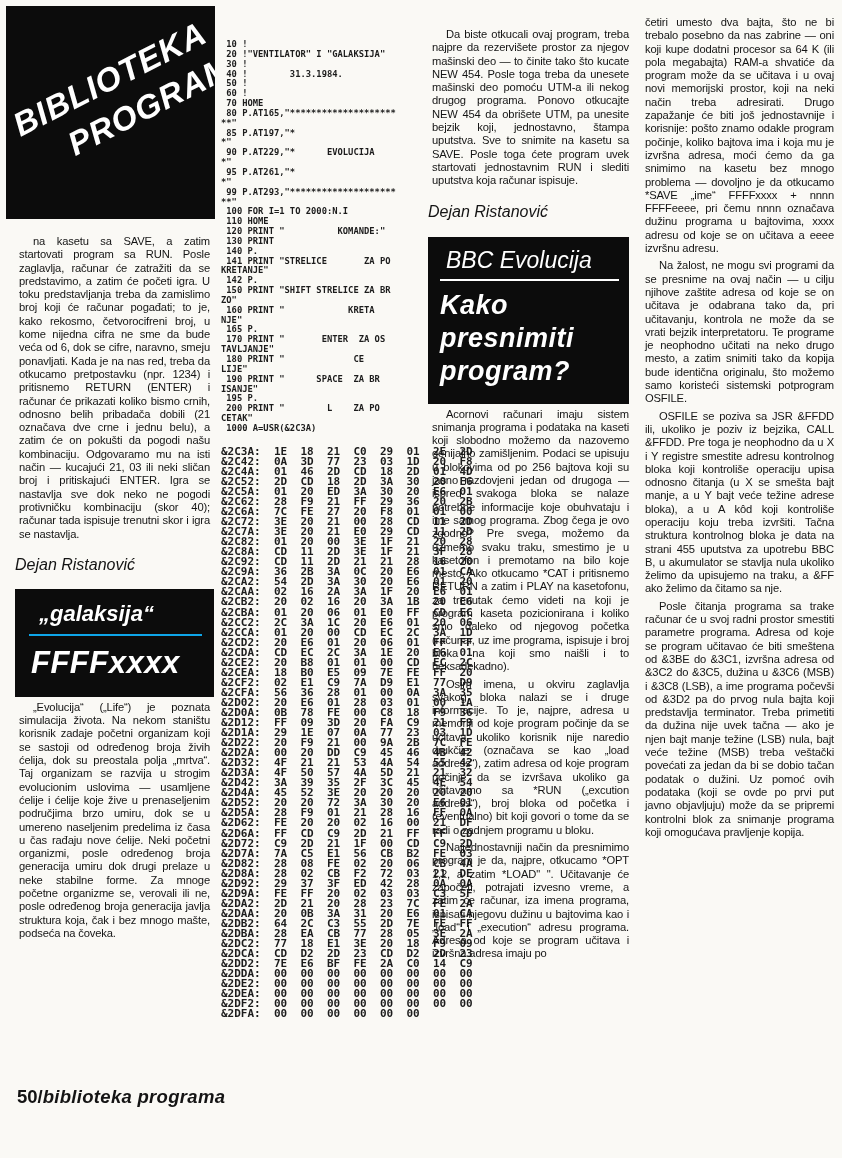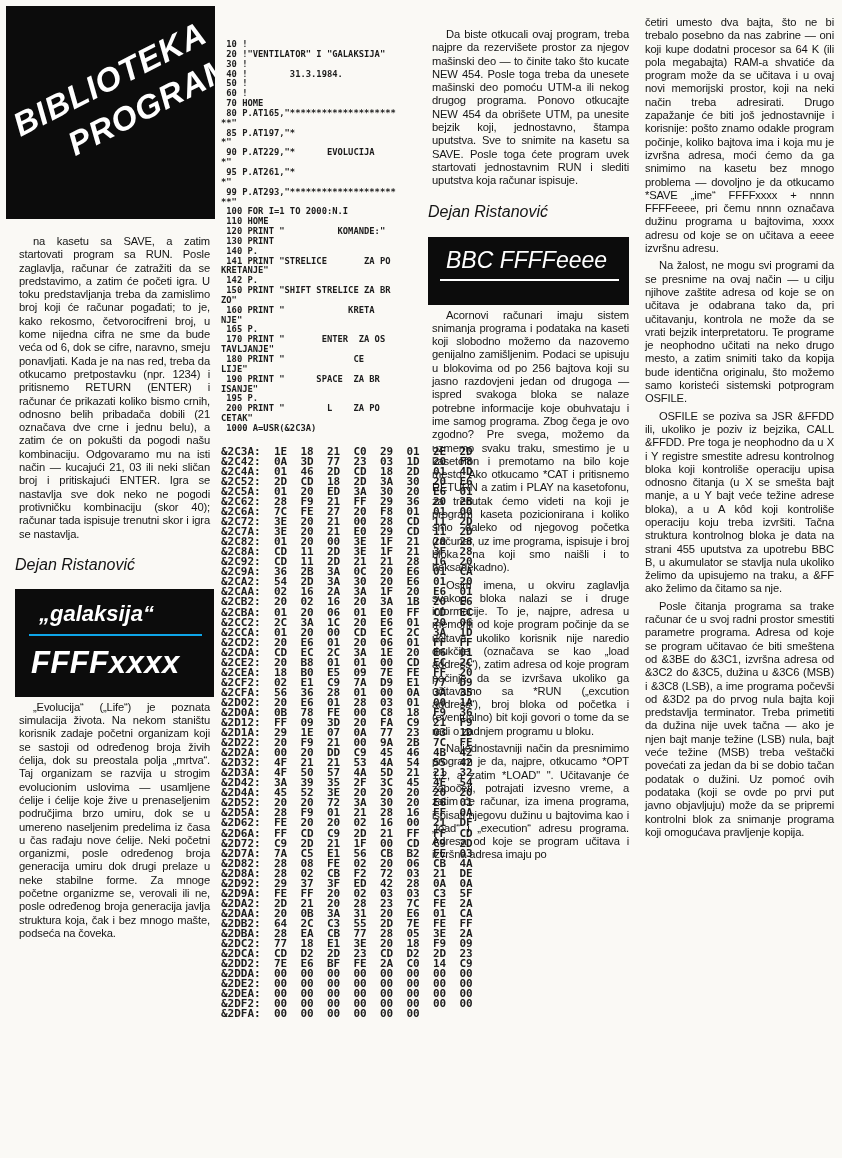--- a/index.html
+++ b/index.html
@@ -166,28 +166,32 @@
 &amp;2DE2:  00  00  00  00  00  00  00  00
 &amp;2DEA:  00  00  00  00  00  00  00  00
 &amp;2DF2:  00  00  00  00  00  00  00  00
 &amp;2DFA:  00  00  00  00  00  00</pre>
   </div>
 
   <div class="col col3">
     <p class="body ind">Da biste otkucali ovaj program, treba najpre da rezervišete prostor za njegov mašinski deo — to činite tako što kucate NEW 454. Posle toga treba da unesete mašinski deo pomoću UTM-a ili nekog drugog programa. Ponovo otkucajte NEW 454 da obrišete UTM, pa unesite bejzik koji, jednostavno, štampa uputstva. Sve to snimite na kasetu sa SAVE. Posle toga ćete program uvek startovati jednostavnim RUN i slediti uputstva koja računar ispisuje.</p>
     <p class="byline">Dejan Ristanović</p>
     <div class="blackbox bbc-box">
-      <div class="bbc-kicker">BBC FFFFeeee</div>
+      <div class="bbc-kicker">BBC Evolucija</div>
+      <div class="bbc-title">Kako presnimiti program?</div>
     </div>
     <p class="body ind p-after-box">Acornovi računari imaju sistem snimanja programa i podataka na kaseti koji slobodno možemo da nazovemo genijalno zamišljenim. Podaci se upisuju u blokovima od po 256 bajtova koji su jasno razdovjeni jedan od drugoga — ispred svakoga bloka se nalaze potrebne informacije koje obuhvataju i ime samog programa. Zbog čega je ovo zgodno? Pre svega, možemo da uzmemo svaku traku, smestimo je u kasetofon i premotamo na bilo koje mesto. Ako otkucamo *CAT i pritisnemo RETURN a zatim i PLAY na kasetofonu, za trenutak ćemo videti na koji je program kaseta pozicionirana i koliko smo daleko od njegovog početka (računar, uz ime programa, ispisuje i broj bloka na koji smo naišli i to heksadekadno).</p>
     <p class="body ind">Osim imena, u okviru zaglavlja svakog bloka nalazi se i druge informacije. To je, najpre, adresa u memoriji od koje program počinje da se učitava ukoliko korisnik nije naredio drukčije (označava se kao „load address“), zatim adresa od koje program počinje da se izvršava ukoliko ga učitavamo sa *RUN („excution address“), broj bloka od početka i (eventualno) bit koji govori o tome da se radi o zadnjem programu u bloku.</p>
     <p class="body ind">Najjednostavniji način da presnimimo program je da, najpre, otkucamo *OPT 1,2, a zatim *LOAD" ". Učitavanje će započeti, potrajati izvesno vreme, a zatim će računar, iza imena programa, ispisati njegovu dužinu u bajtovima kao i „load“ i „execution“ adresu programa. Adresa od koje se program učitava i izvršna adresa imaju po</p>
   </div>
 
   <div class="col col4">
     <p class="body">četiri umesto dva bajta, što ne bi trebalo posebno da nas zabrine — oni koji kupe dodatni procesor sa 64 K (ili pola megabajta) RAM-a shvatiće da program može da se učitava i u ovaj novi memorijski prostor, koji na neki način treba adresirati. Drugo zapažanje će biti još jednostavnije i korisnije: pošto znamo odakle program počinje, koliko bajtova ima i koja mu je izvršna adresa, moći ćemo da ga snimimo na kasetu bez mnogo problema — dovoljno je da otkucamo *SAVE „ime“ FFFFxxxx + nnnn FFFFeeee, pri čemu nnnn označava dužinu programa u bajtovima, xxxx adresu od koje se on učitava a eeee izvršnu adresu.</p>
     <p class="body ind">Na žalost, ne mogu svi programi da se presnime na ovaj način — u cilju njihove zaštite adresa od koje se on učitava je odabrana tako da, pri učitavanju, kontrola ne može da se vrati bejzik interpretatoru. Te programe je neophodno učitati na neko drugo mesto, a zatim snimiti tako da kopija bude identična originalu, što možemo samo koristeći sistemski potprogram OSFILE.</p>
     <p class="body ind">OSFILE se poziva sa JSR &amp;FFDD ili, ukoliko je poziv iz bejzika, CALL &amp;FFDD. Pre toga je neophodno da u X i Y registre smestite adresu kontrolnog bloka koji kontroliše operaciju upisa odnosno čitanja (u X se smešta bajt manje, a u Y bajt veće težine adrese bloka), a u A kôd koji kontroliše operaciju koju treba izvršiti. Tačna struktura kontrolnog bloka je data na strani 455 uputstva za upotrebu BBC B, u akumulator se stavlja nula ukoliko želimo da upisujemo na traku, a &amp;FF ako želimo da čitamo sa nje.</p>
     <p class="body ind">Posle čitanja programa sa trake računar će u svoj radni prostor smestiti parametre programa. Adresa od koje se program učitavao će biti smeštena od &amp;3BE do &amp;3C1, izvršna adresa od &amp;3C2 do &amp;3C5, dužina u &amp;3C6 (MSB) i &amp;3C8 (LSB), a ime programa počevši od &amp;3D2 pa do prvog nula bajta koji predstavlja terminator. Treba primetiti da dužina nije uvek tačna — ako je njen bajt manje težine (LSB) nula, bajt veće težine (MSB) treba veštački povećati za jedan da bi se dobio tačan podatak o dužini. Uz pomoć ovih podataka (koji se ovde po prvi put javno objavljuju) može da se pripremi kontrolni blok za snimanje programa koji omogućava pravljenje kopija.</p>
   </div>
 
+  <div class="footer">
+    <span class="num">50/</span><span class="sec">biblioteka programa</span>
+  </div>
 
 </div>
 
 </body></html>

